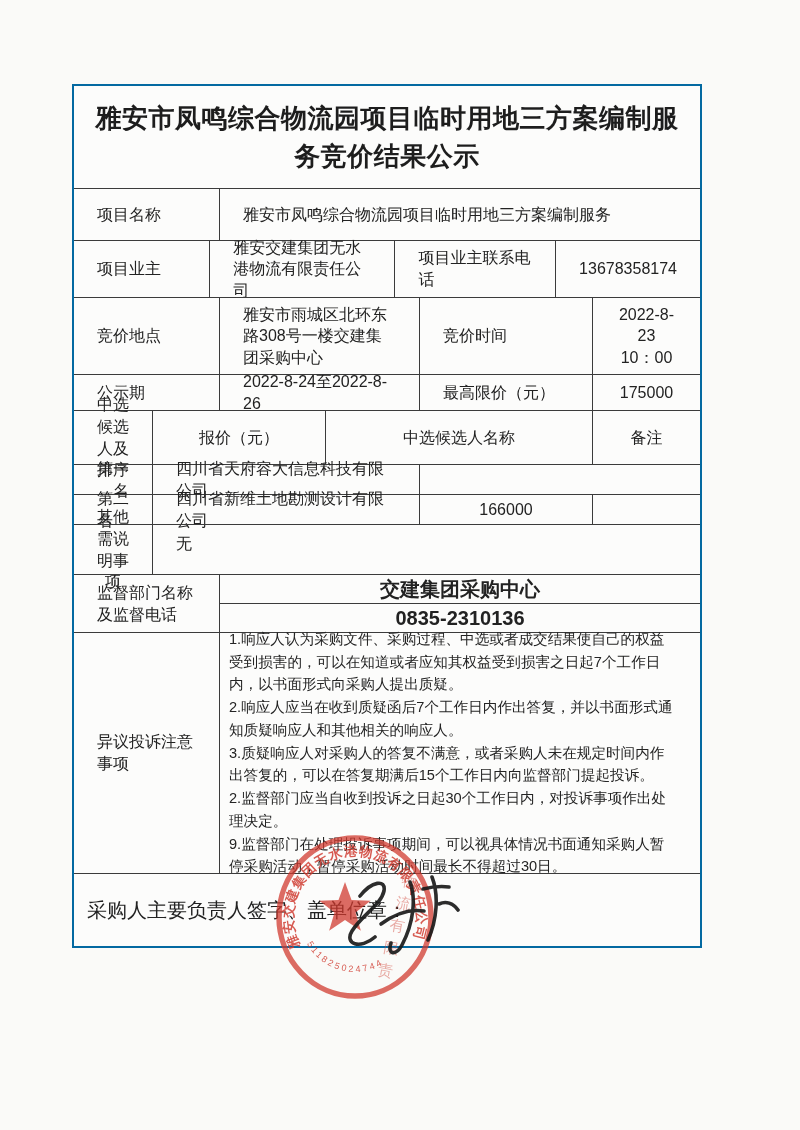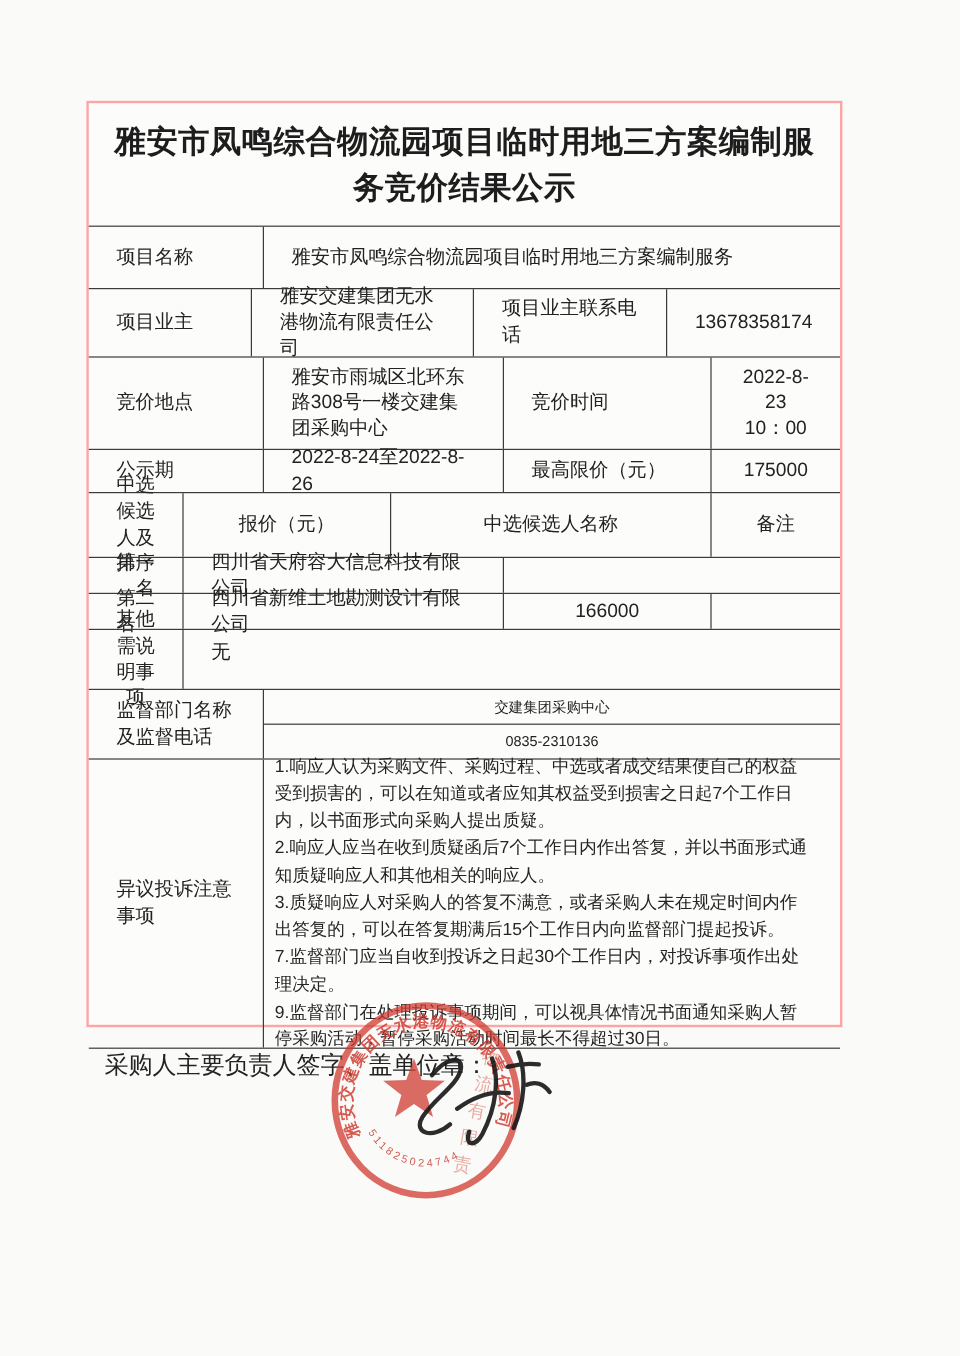--- a/index.html
+++ b/index.html
@@ -5,22 +5,22 @@
   html,body{margin:0;padding:0;}
   body{
     width:800px;height:1130px;position:relative;
     background:#f5f5f3;
     font-family:"Liberation Sans","DejaVu Sans",sans-serif;
     color:#222;
     overflow:hidden;
   }
   .page{position:absolute;inset:0;background:#fafaf8;}
   .doc-table{
-    position:absolute;left:72px;top:84px;width:630px;height:772px;
-    box-sizing:border-box;border:2px solid #fca5a5;background:#fcfcfb;
+    position:absolute;left:72px;top:84px;width:630px;height:864px;
+    box-sizing:border-box;border:2px solid #0369a1;background:#fcfcfb;
     display:flex;flex-direction:column;
   }
   .row{display:flex;box-sizing:border-box;border-top:1.5px solid #3b3b3b;flex:0 0 auto;}
   .row:first-child{border-top:none;}
   .cell{
     box-sizing:border-box;border-left:1.5px solid #3b3b3b;
     display:flex;align-items:center;padding:2px 23px;
     font-size:16px;line-height:1.35;
   }
   .cell:first-child{border-left:none;}
@@ -43,21 +43,21 @@
   .h-r8{height:50px;}
   .h-r9{height:58px;}
   .h-r10{height:241px;}
   .h-r11{flex:1 1 auto;}
   .title-row{
     display:flex;align-items:center;justify-content:center;
     font-size:26px;font-weight:bold;letter-spacing:.5px;line-height:38px;
     text-align:center;padding:0 16px;box-sizing:border-box;color:#1d1d1d;
   }
   .stack{flex:1;display:flex;flex-direction:column;}
-  .subrow{flex:1;display:flex;align-items:center;justify-content:center;text-align:center;font-size:12px;}
+  .subrow{flex:1;display:flex;align-items:center;justify-content:center;text-align:center;font-size:20px;font-weight:bold;}
   .subrow + .subrow{border-top:1.5px solid #3b3b3b;}
   .notice-cell{
     flex:1;box-sizing:border-box;border-left:1.5px solid #3b3b3b;
     display:flex;flex-direction:column;justify-content:center;
     padding:6px 26px 6px 9px;font-size:14.6px;line-height:1.56;color:#242424;
   }
   .notice-item{margin:0;}
   .sign-cell{flex:1;display:flex;align-items:center;padding-left:13px;font-size:20px;}
   .overlay{position:absolute;left:263px;top:823px;width:212px;height:190px;z-index:5;pointer-events:none;}
 </style>
@@ -129,21 +129,21 @@
         <div class="subrow">0835-2310136</div>
       </div>
     </div>
 
     <div class="row h-r10">
       <div class="cell c-label">异议投诉注意事项</div>
       <div class="notice-cell">
         <p class="notice-item">1.响应人认为采购文件、采购过程、中选或者成交结果使自己的权益受到损害的，可以在知道或者应知其权益受到损害之日起7个工作日内，以书面形式向采购人提出质疑。</p>
         <p class="notice-item">2.响应人应当在收到质疑函后7个工作日内作出答复，并以书面形式通知质疑响应人和其他相关的响应人。</p>
         <p class="notice-item">3.质疑响应人对采购人的答复不满意，或者采购人未在规定时间内作出答复的，可以在答复期满后15个工作日内向监督部门提起投诉。</p>
-        <p class="notice-item">7.监督部门应当自收到投诉之日起30个工作日内，对投诉事项作出处理决定。</p>
+        <p class="notice-item">2.监督部门应当自收到投诉之日起30个工作日内，对投诉事项作出处理决定。</p>
         <p class="notice-item">9.监督部门在处理投诉事项期间，可以视具体情况书面通知采购人暂停采购活动，暂停采购活动时间最长不得超过30日。</p>
       </div>
     </div>
 
     <div class="row h-r11">
       <div class="sign-cell">采购人主要负责人签字、盖单位章：</div>
     </div>
 
   </div>
 

